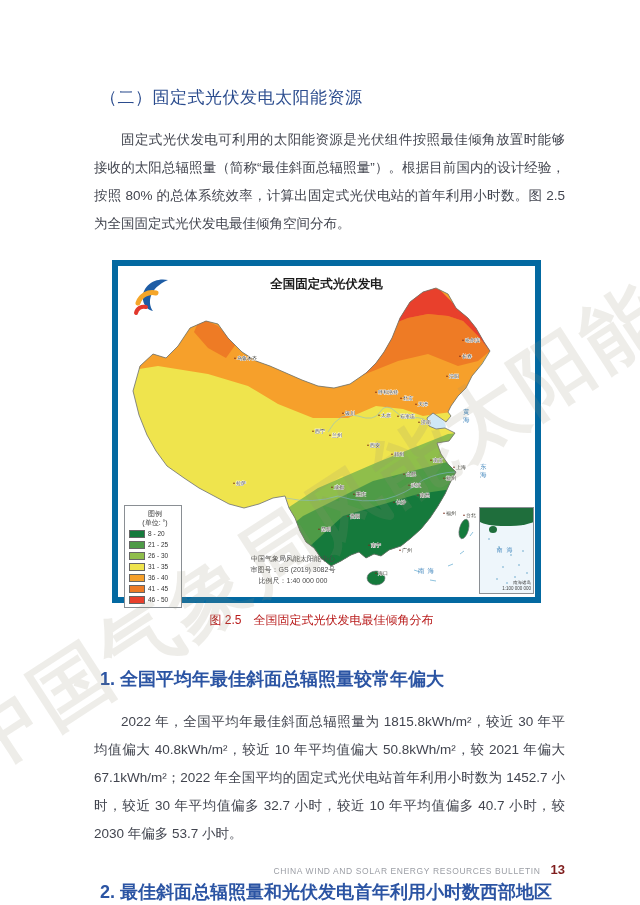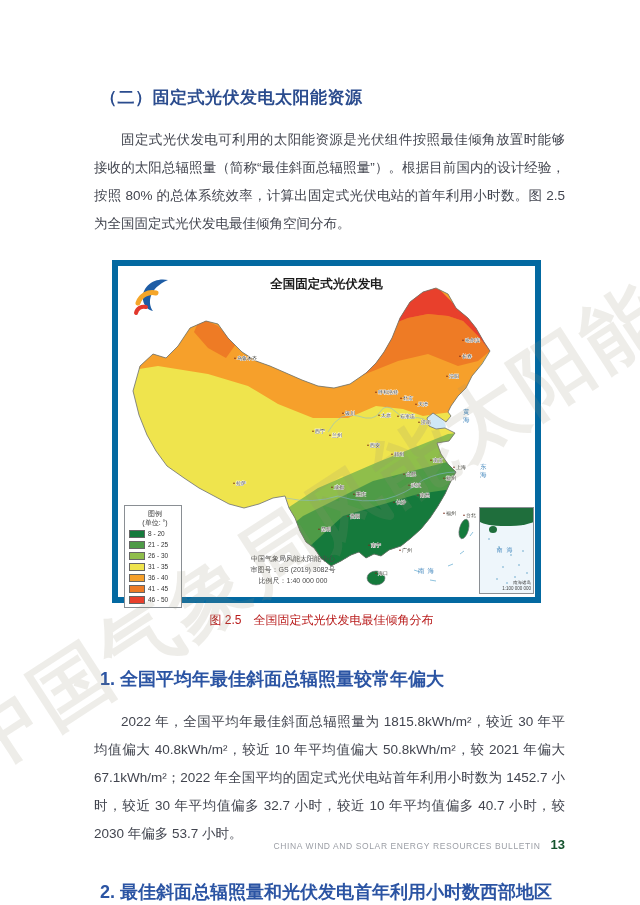--- a/index.html
+++ b/index.html
@@ -1,21 +1,21 @@
 <!DOCTYPE html>
 <html><head>
 <meta charset="utf-8">
 <style>
   html,body{margin:0;padding:0;background:#e8e8e8;}
   .page{
     position:relative;width:640px;height:905px;margin:0 auto;background:#ffffff;
     overflow:hidden;font-family:"Liberation Sans","DejaVu Sans",sans-serif;color:#3d4049;
   }
   .content{position:relative;padding:0 75px 0 78px;}
-  .h2{margin:86px 0 0 22px;font-size:17px;font-weight:bold;color:#2b4c8e;letter-spacing:.5px;}
+  .h2{margin:86px 0 0 22px;font-size:17px;font-weight:normal;color:#2b4c8e;letter-spacing:.5px;}
   .para{margin:17px 0 0 16px;font-size:13.5px;line-height:28px;text-align:justify;text-indent:2em;color:#42454f;}
   .figure{
     position:relative;margin:22px 11px 0 34px;width:417px;height:331px;
     border:6px solid #0369a1;background:#ffffff;
   }
   .map-title{position:absolute;top:11px;left:0;width:100%;text-align:center;
     font-size:12.5px;line-height:15px;font-weight:bold;color:#1c1c1c;z-index:2;}
   .logo{position:absolute;top:8px;left:10px;z-index:2;}
   .map-svg{position:absolute;top:0;left:0;}
   .legend{
@@ -43,23 +43,23 @@
   .inset-caption{position:absolute;bottom:2px;right:2px;text-align:right;
     font-size:4.5px;line-height:5.5px;color:#444;}
   .fig-caption{margin-top:9px;text-align:center;font-size:12px;color:#b91c1c;}
   .h3{margin:38px 0 0 22px;font-size:18px;font-weight:bold;color:#2b54a3;}
   .h3.second{margin-top:32px;}
   .watermark{
     position:absolute;left:-30px;top:700px;z-index:5;pointer-events:none;
     font-size:78px;font-weight:bold;letter-spacing:4px;white-space:nowrap;
     color:rgba(150,140,118,0.16);transform:rotate(-33deg);transform-origin:0 50%;
   }
-  .footer{position:absolute;top:837px;right:75px;display:flex;align-items:baseline;z-index:2;}
+  .footer{position:absolute;top:862px;right:75px;display:flex;align-items:baseline;z-index:2;}
   .footer-text{font-size:8.5px;letter-spacing:.6px;color:#9b9ea5;}
-  .footer-page{font-size:13px;font-weight:bold;color:#14532d;margin-left:10px;}
+  .footer-page{font-size:13px;font-weight:bold;color:#7f1d1d;margin-left:10px;}
   
   .city-label{font-size:5px;fill:#40403a;paint-order:stroke;stroke:#ffffff;stroke-width:.7px;
     font-family:"Liberation Sans","DejaVu Sans",sans-serif;}
   .city-dot{fill:#7a2d1e;}
   .sea-label{font-size:6.5px;fill:#4a8cc0;letter-spacing:3px;
     font-family:"Liberation Sans","DejaVu Sans",sans-serif;}
 </style>
 </head>
 <body>
 

